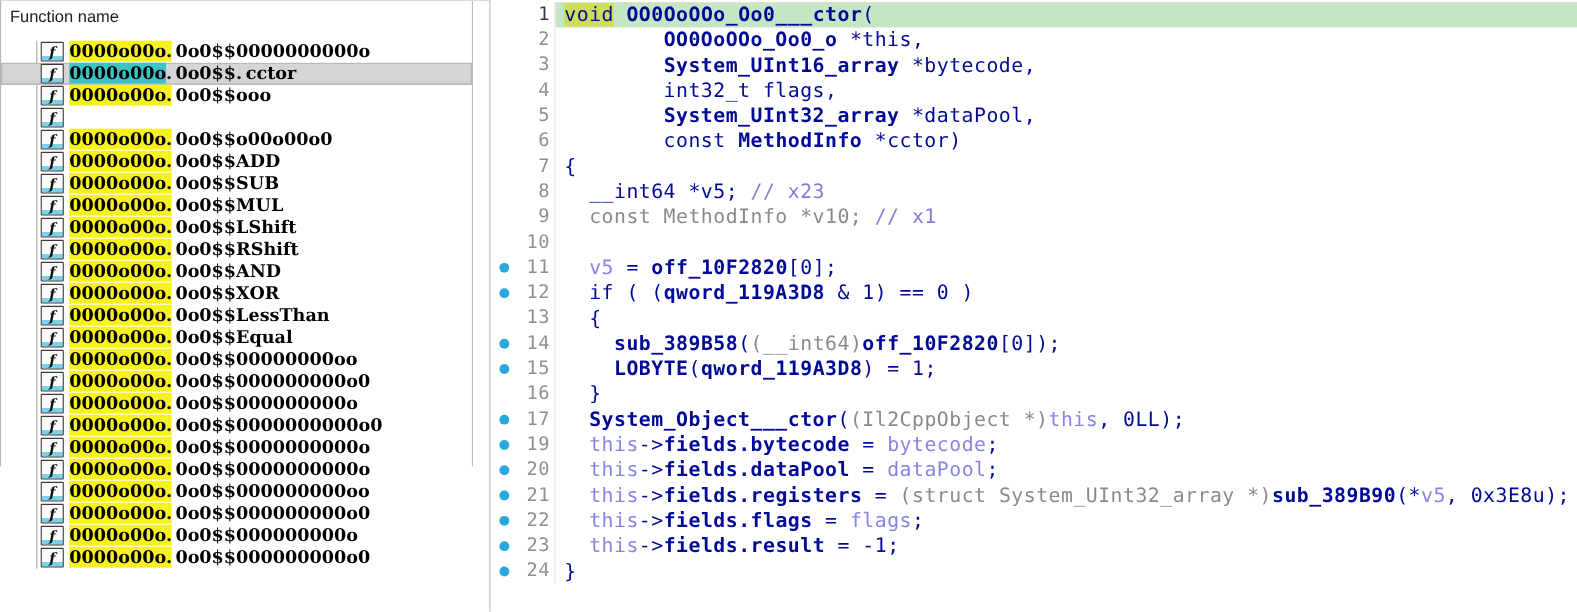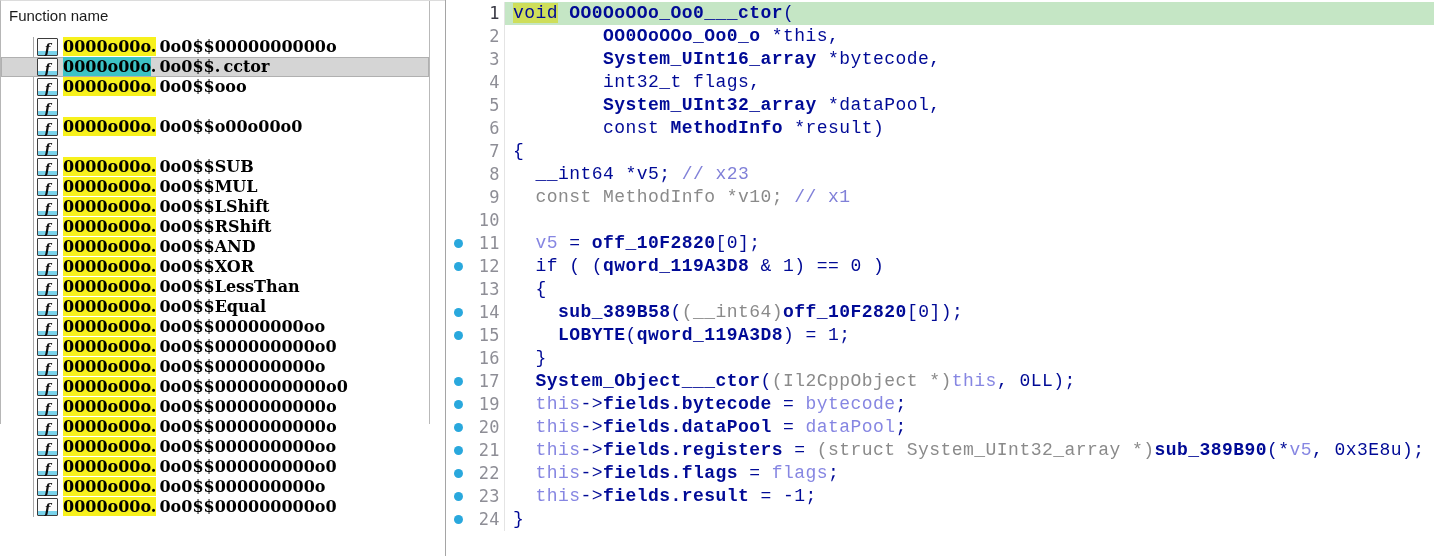--- a/index.html
+++ b/index.html
@@ -48,21 +48,21 @@
   .cdot{width:14px;margin-left:6px;flex:none;position:relative;}
   .cdot.on::before{
     content:"";position:absolute;left:2px;top:7px;width:9px;height:9px;border-radius:50%;
     background:var(--dotblue);
   }
   .cnum{
     width:34px;flex:none;text-align:right;color:#8e8e96;padding-right:4px;
     border-right:1px solid #e4e4e4;font-size:17px;
   }
   .cline.cur .cnum{color:#3a3a46;}
-  .ctext{flex:1;padding-left:8px;color:var(--navy);font-family:Liberation Mono, monospace;}
+  .ctext{flex:1;padding-left:8px;color:var(--navy);}
   .cline.cur .ctext{background:var(--green);}
   .s-code{color:var(--navy);}
   .s-global{color:var(--navy);font-weight:bold;}
   .s-cast{color:#8a8a8a;}
   .s-local{color:#8686e2;}
   .s-uninit{color:#dd7b1e;}
   .s-comment{color:#8080d8;}
   .s-kw{color:var(--navy);background:var(--kwhl);}
 </style>
 </head>
@@ -86,20 +86,21 @@
       </div>
       <div class="frow">
         <span class="ficon"><span class="fg">f</span></span>
       </div>
       <div class="frow">
         <span class="ficon"><span class="fg">f</span></span>
         <span class="fname"><span class="npre">0000o00o</span><span class="ndot">.</span><span class="nrest">0o0$$o00o00o0</span></span>
       </div>
       <div class="frow">
         <span class="ficon"><span class="fg">f</span></span>
+        <span class="fname"><span class="npre">0000o00o</span><span class="ndot">.</span><span class="nrest">0o0$$ADD</span></span>
       </div>
       <div class="frow">
         <span class="ficon"><span class="fg">f</span></span>
         <span class="fname"><span class="npre">0000o00o</span><span class="ndot">.</span><span class="nrest">0o0$$SUB</span></span>
       </div>
       <div class="frow">
         <span class="ficon"><span class="fg">f</span></span>
         <span class="fname"><span class="npre">0000o00o</span><span class="ndot">.</span><span class="nrest">0o0$$MUL</span></span>
       </div>
       <div class="frow">
@@ -170,21 +171,21 @@
   <div class="col-line"></div>
 </div>
 <div class="pane-edge"></div>
 
 <div class="cpanel">
     <div class="cline cur"><span class="cdot"></span><span class="cnum">1</span><span class="ctext"><span class="s-kw">void</span><span class="s-code"> </span><span class="s-global">OO0OoOOo_Oo0___ctor</span><span class="s-code">(</span></span></div>
     <div class="cline"><span class="cdot"></span><span class="cnum">2</span><span class="ctext"><span class="s-code">        </span><span class="s-global">OO0OoOOo_Oo0_o</span><span class="s-code"> *this,</span></span></div>
     <div class="cline"><span class="cdot"></span><span class="cnum">3</span><span class="ctext"><span class="s-code">        </span><span class="s-global">System_UInt16_array</span><span class="s-code"> *bytecode,</span></span></div>
     <div class="cline"><span class="cdot"></span><span class="cnum">4</span><span class="ctext"><span class="s-code">        int32_t flags,</span></span></div>
     <div class="cline"><span class="cdot"></span><span class="cnum">5</span><span class="ctext"><span class="s-code">        </span><span class="s-global">System_UInt32_array</span><span class="s-code"> *dataPool,</span></span></div>
-    <div class="cline"><span class="cdot"></span><span class="cnum">6</span><span class="ctext"><span class="s-code">        const </span><span class="s-global">MethodInfo</span><span class="s-code"> *result)</span></span></div>
+    <div class="cline"><span class="cdot"></span><span class="cnum">6</span><span class="ctext"><span class="s-code">        const </span><span class="s-global">MethodInfo</span><span class="s-code"> *cctor)</span></span></div>
     <div class="cline"><span class="cdot"></span><span class="cnum">7</span><span class="ctext"><span class="s-code">{</span></span></div>
     <div class="cline"><span class="cdot"></span><span class="cnum">8</span><span class="ctext"><span class="s-code">  __int64 *v5; </span><span class="s-comment">// x23</span></span></div>
     <div class="cline"><span class="cdot"></span><span class="cnum">9</span><span class="ctext"><span class="s-cast">  const MethodInfo *v10; </span><span class="s-comment">// x1</span></span></div>
     <div class="cline"><span class="cdot"></span><span class="cnum">10</span><span class="ctext"></span></div>
     <div class="cline"><span class="cdot on"></span><span class="cnum">11</span><span class="ctext"><span class="s-code">  </span><span class="s-local">v5</span><span class="s-code"> = </span><span class="s-global">off_10F2820</span><span class="s-code">[0];</span></span></div>
     <div class="cline"><span class="cdot on"></span><span class="cnum">12</span><span class="ctext"><span class="s-code">  if ( (</span><span class="s-global">qword_119A3D8</span><span class="s-code"> &amp; 1) == 0 )</span></span></div>
     <div class="cline"><span class="cdot"></span><span class="cnum">13</span><span class="ctext"><span class="s-code">  {</span></span></div>
     <div class="cline"><span class="cdot on"></span><span class="cnum">14</span><span class="ctext"><span class="s-code">    </span><span class="s-global">sub_389B58</span><span class="s-code">(</span><span class="s-cast">(__int64)</span><span class="s-global">off_10F2820</span><span class="s-code">[0]);</span></span></div>
     <div class="cline"><span class="cdot on"></span><span class="cnum">15</span><span class="ctext"><span class="s-code">    </span><span class="s-global">LOBYTE</span><span class="s-code">(</span><span class="s-global">qword_119A3D8</span><span class="s-code">) = 1;</span></span></div>
     <div class="cline"><span class="cdot"></span><span class="cnum">16</span><span class="ctext"><span class="s-code">  }</span></span></div>

